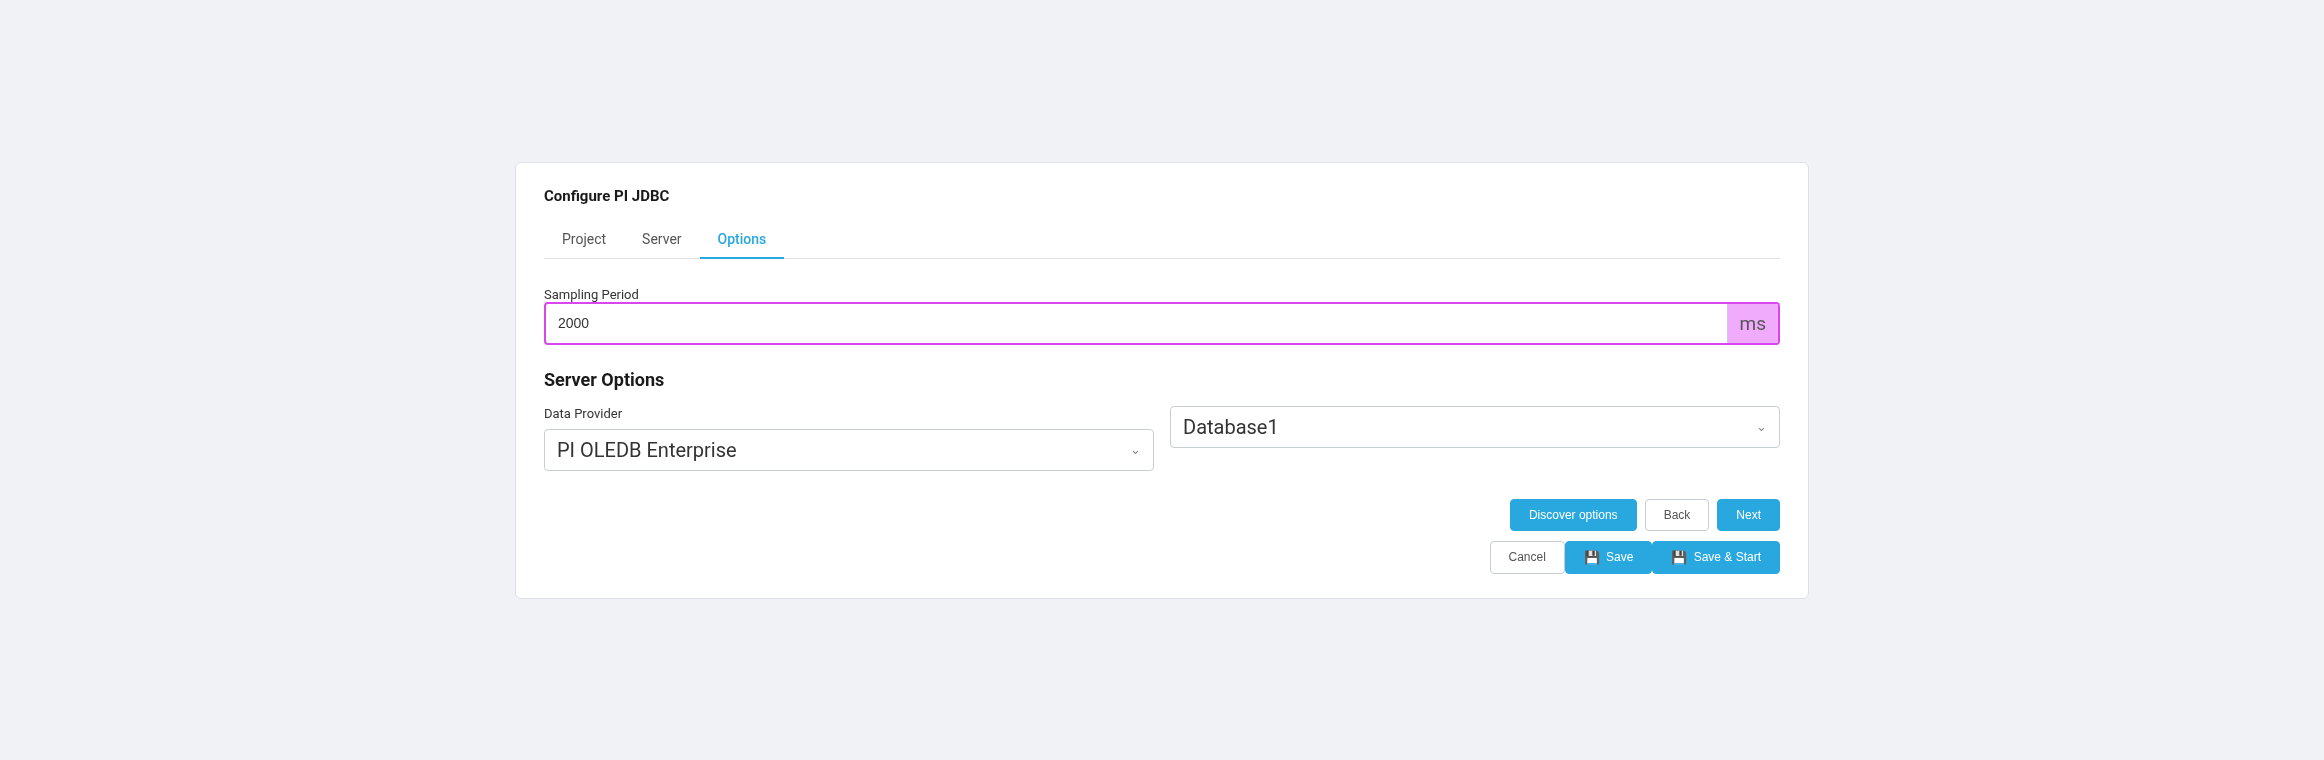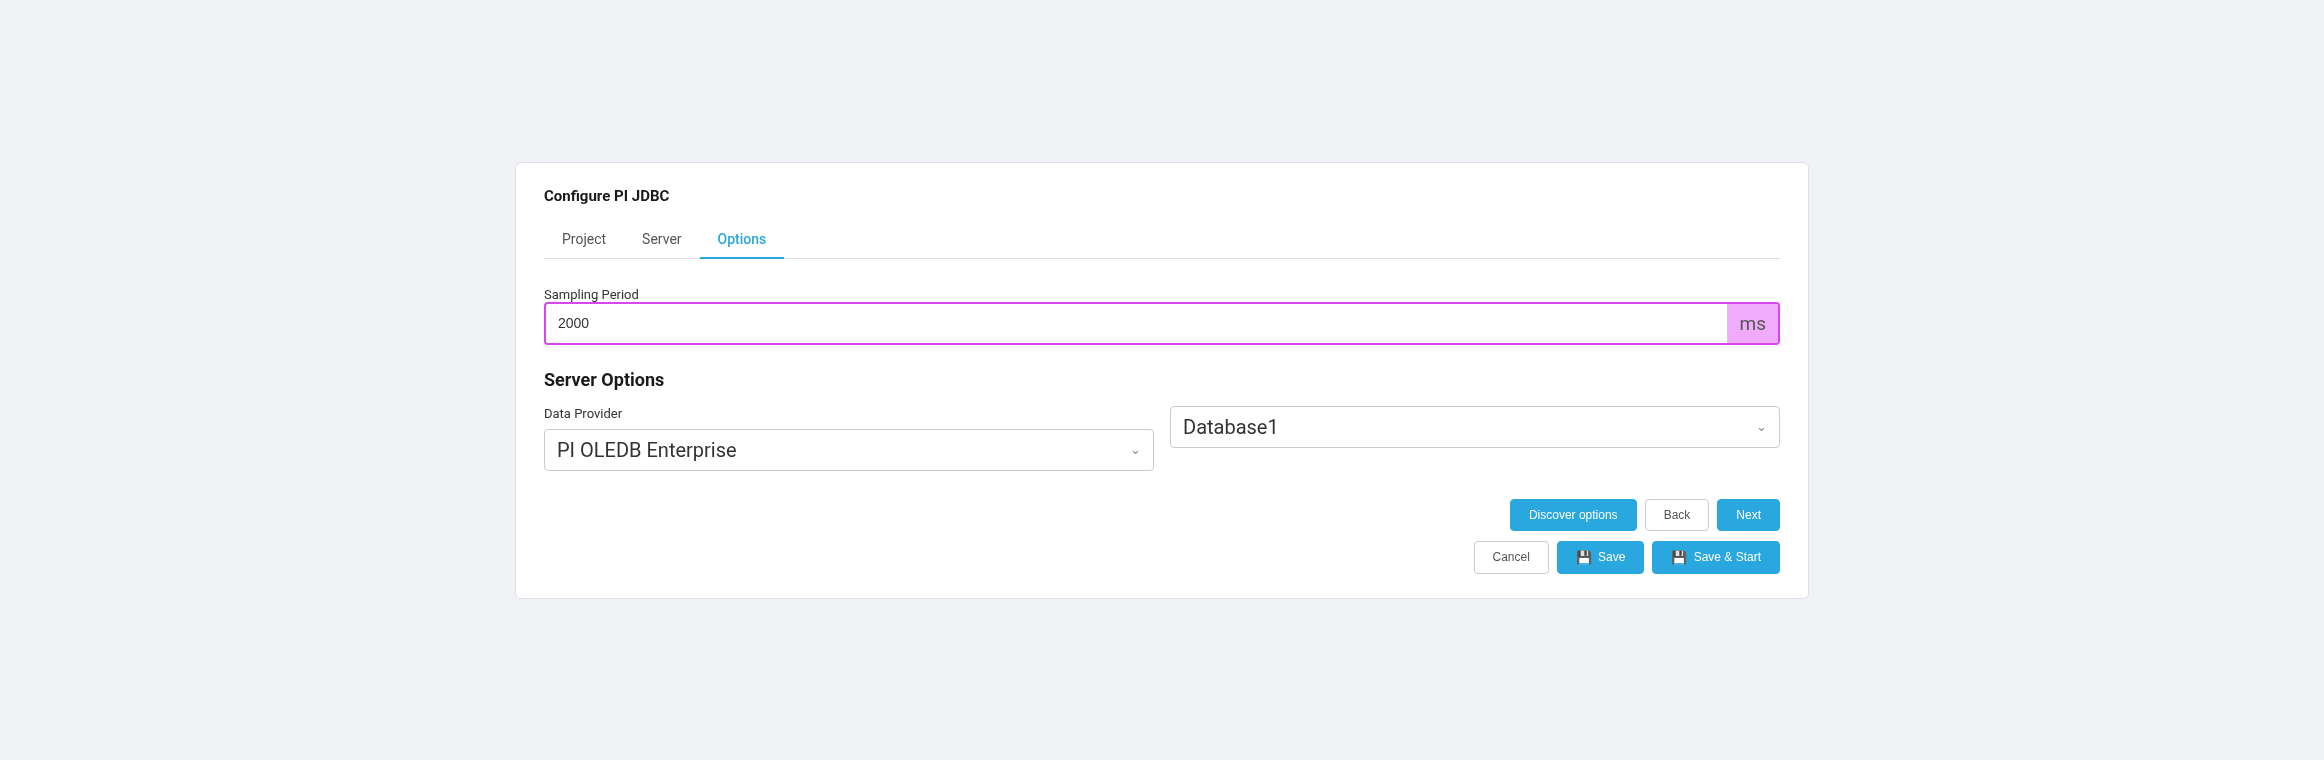--- a/index.html
+++ b/index.html
@@ -111,21 +111,20 @@
     }
     .button-row-top {
       display: flex;
       justify-content: flex-end;
       gap: 8px;
       margin-bottom: 10px;
     }
     .button-row-bottom {
       display: flex;
       justify-content: flex-end;
-      gap: 8px;
     }
     .btn {
       padding: 8px 18px;
       border-radius: 4px;
       font-size: 12px;
       cursor: pointer;
       border: 1px solid transparent;
       display: inline-flex;
       align-items: center;
       gap: 6px;

